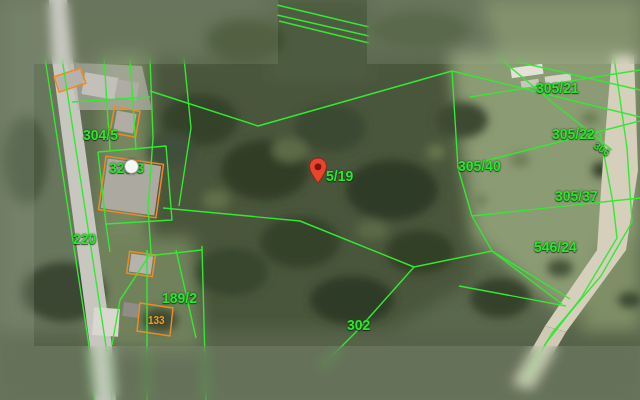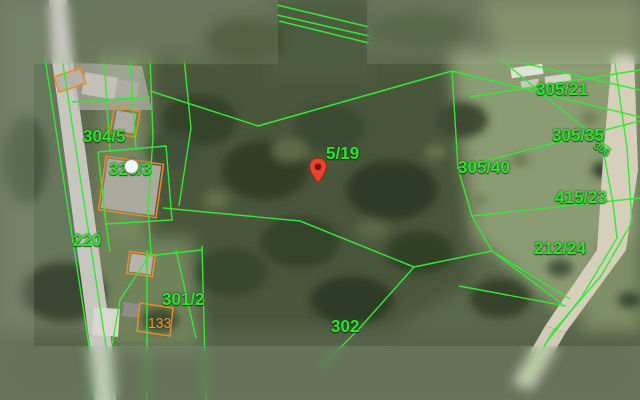--- a/index.html
+++ b/index.html
@@ -1,22 +1,22 @@
 <!DOCTYPE html>
 <html><head>
 <meta charset="utf-8">
 <style>
   html,body{margin:0;padding:0;background:#222;}
   #stage{position:relative;width:640px;height:400px;overflow:hidden;
          font-family:"Liberation Sans",sans-serif;background:#5a684c;}
   #scene{position:absolute;left:0;top:0;z-index:0;}
-  .plabel{position:absolute;z-index:4;font-weight:700;font-size:17px;color:#2fe42f;
+  .plabel{position:absolute;z-index:4;font-weight:700;font-size:14px;color:#2fe42f;
           white-space:nowrap;letter-spacing:0;
           text-shadow:0 0 2px rgba(8,56,8,.95),0 1px 1px rgba(0,0,0,.55);}
-  .blabel{position:absolute;z-index:4;font-weight:400;font-size:14px;color:#e9a12e;
+  .blabel{position:absolute;z-index:4;font-weight:700;font-size:10px;color:#e9a12e;
           white-space:nowrap;text-shadow:0 0 2px rgba(70,40,0,.9);}
   .rot{transform:rotate(33deg);transform-origin:left top;font-size:10px;}
   #pin{position:absolute;left:308px;top:157px;width:20px;height:28px;z-index:6;}
   #circle-marker{position:absolute;left:124px;top:159px;width:13px;height:13px;z-index:5;
           border-radius:50%;background:rgba(255,255,255,.93);border:1px solid #8a8a84;
           box-shadow:0 0 3px rgba(0,0,0,.45);}
   .blur{position:absolute;z-index:8;backdrop-filter:blur(5px);-webkit-backdrop-filter:blur(5px);
         background:rgba(198,204,192,.14);}
   #blur-top-left{left:0;top:0;width:278px;height:64px;}
   #blur-top-right{left:367px;top:0;width:273px;height:64px;}
@@ -146,28 +146,28 @@
       <path d="M130,58 L136,150"></path>
       <path d="M98,152 L166,146 L172,220 L106,224 L98,152"></path>
       <path d="M106,224 L110,252"></path>
       <path d="M151,253 L120,300 L112,345"></path>
     </g>
   </svg>
 
   <div class="plabel" style="left:83px;top:127px">304/5</div>
   <div class="plabel" style="left:109px;top:160px">320/3</div>
   <div class="plabel" style="left:73px;top:231px">220</div>
-  <div class="plabel" style="left:162px;top:290px">301/2</div>
-  <div class="plabel" style="left:331px;top:317px">302</div>
-  <div class="plabel" style="left:326px;top:144px">5/19</div>
+  <div class="plabel" style="left:162px;top:290px">189/2</div>
+  <div class="plabel" style="left:347px;top:317px">302</div>
+  <div class="plabel" style="left:326px;top:168px">5/19</div>
   <div class="plabel" style="left:458px;top:158px">305/40</div>
   <div class="plabel" style="left:536px;top:80px">305/21</div>
-  <div class="plabel" style="left:552px;top:126px">305/35</div>
-  <div class="plabel" style="left:555px;top:188px">415/23</div>
-  <div class="plabel" style="left:534px;top:239px">212/24</div>
+  <div class="plabel" style="left:552px;top:126px">305/22</div>
+  <div class="plabel" style="left:555px;top:188px">305/37</div>
+  <div class="plabel" style="left:534px;top:239px">546/24</div>
   <div class="plabel rot" style="left:598px;top:140px">306</div>
 
   <div class="blabel" style="left:148px;top:315px">133</div>
 
   <div id="circle-marker"></div>
 
   <div id="pin">
     <svg width="20" height="28" viewBox="0 0 20 28">
       <path d="M10 1 C5 1 1.5 4.8 1.5 9.6 C1.5 15.5 10 26 10 26 C10 26 18.5 15.5 18.5 9.6 C18.5 4.8 15 1 10 1 Z" fill="#e8452c" stroke="#8e2014" stroke-width="1"></path>
       <circle cx="10" cy="9.8" r="3.4" fill="#7e150b"></circle>

